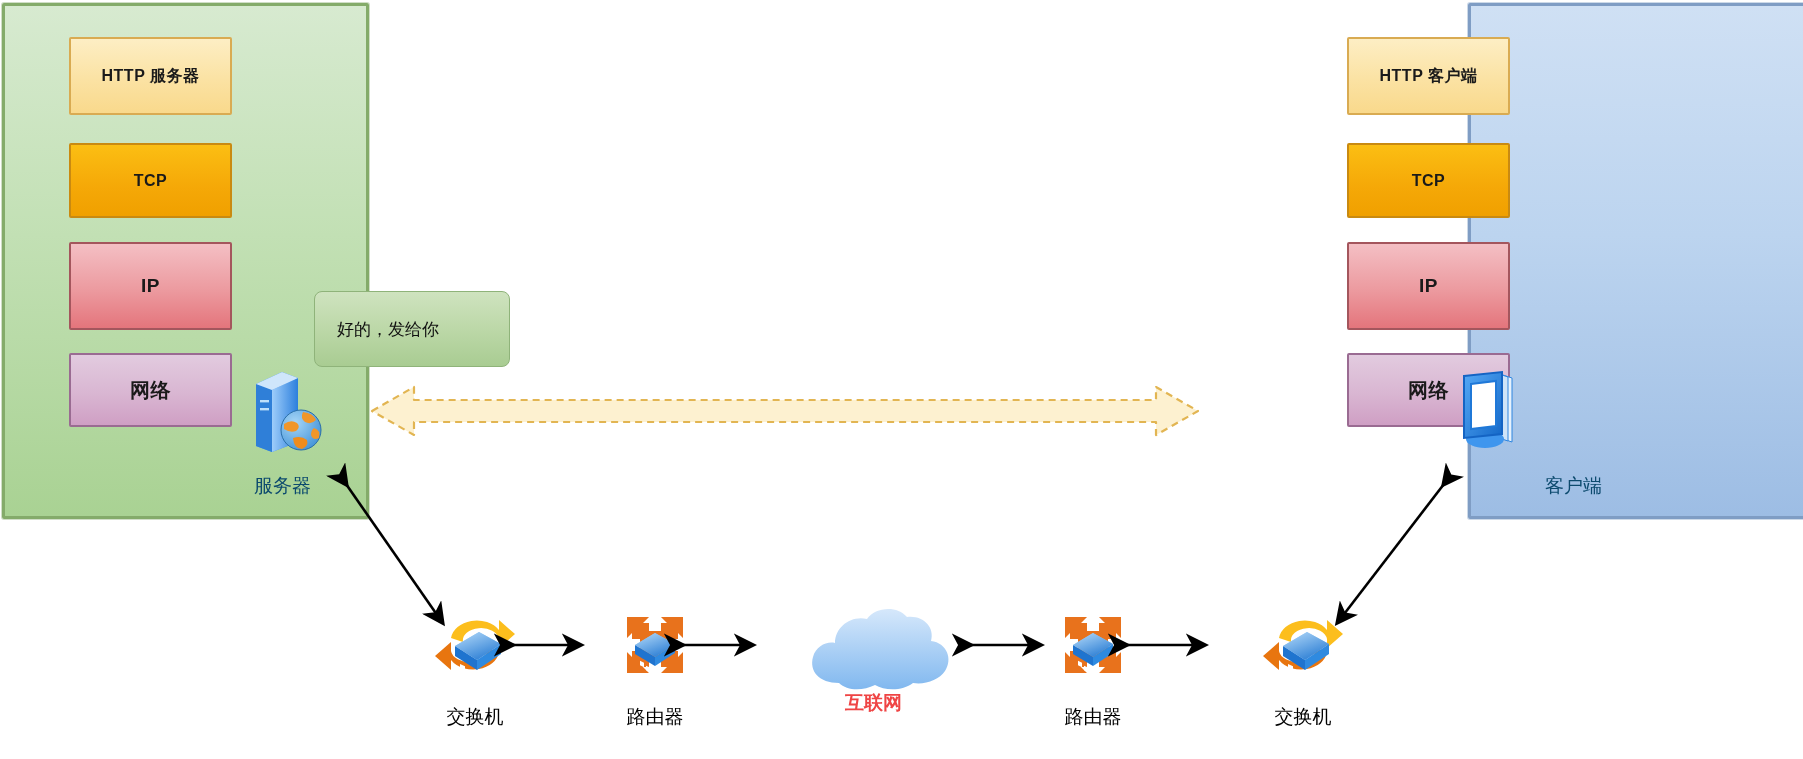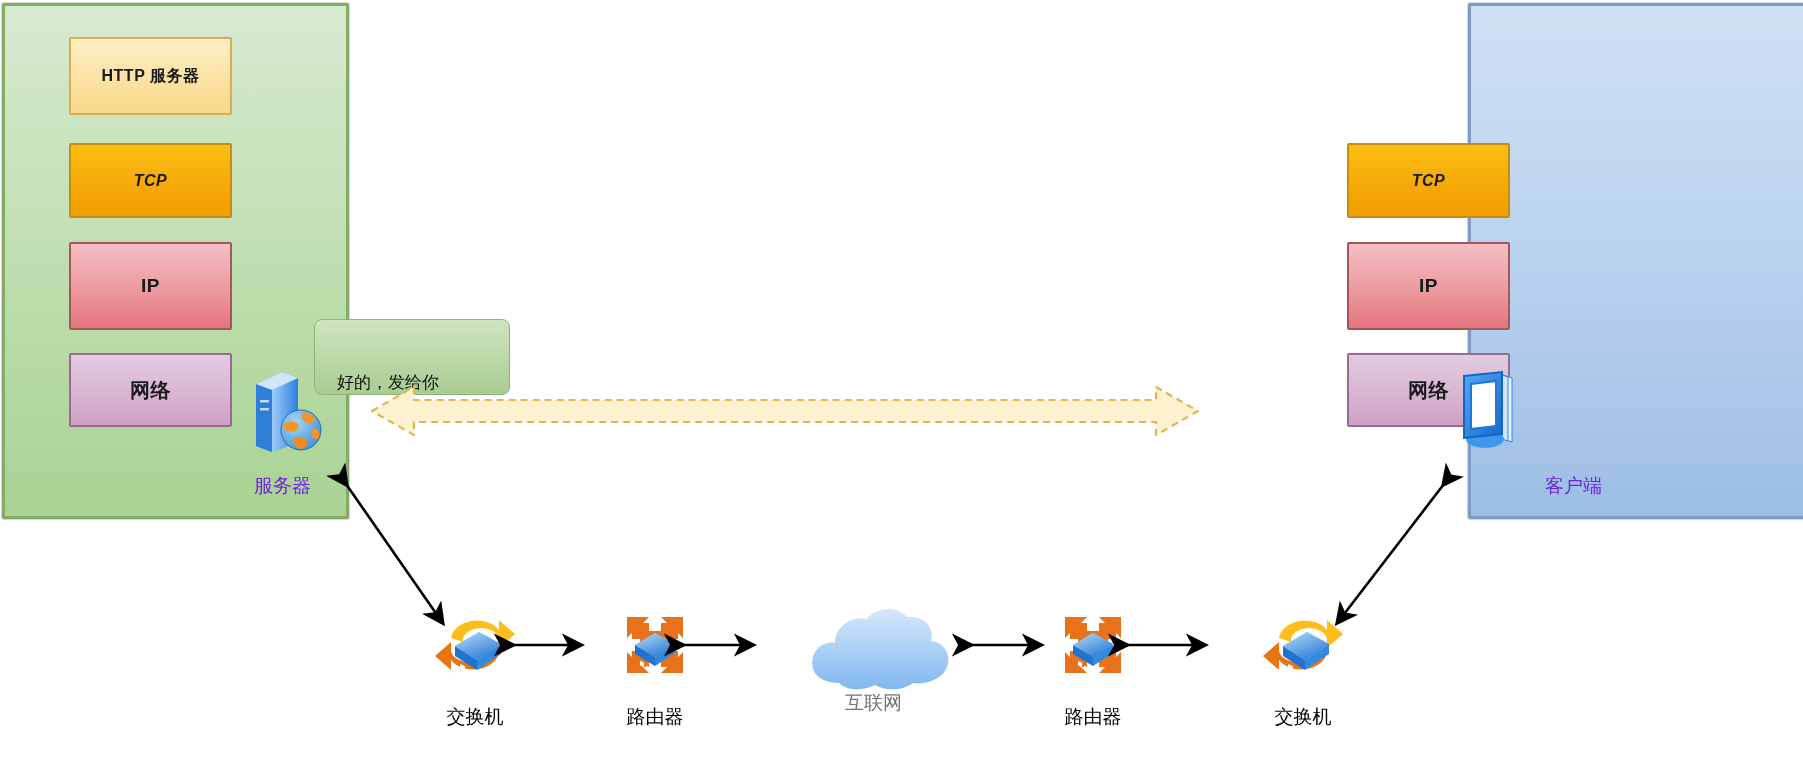--- a/index.html
+++ b/index.html
@@ -9,20 +9,21 @@
   }
   #stage{position:absolute;left:0;top:0;width:1803px;height:759px;}
 
   
   .host-panel{position:absolute;border-radius:2px;}
   .host-panel.server{
     left:2px;top:3px;width:341px;height:510px;
     background:linear-gradient(180deg,#d7ead0 0%,#c2e0b4 45%,#a9d293 100%);
     border:3px solid #84ab6a;
     box-shadow:0 0 0 1px rgba(120,160,95,.35);
+    padding-left:20px;
   }
   .host-panel.client{
     left:1468px;top:3px;width:333px;height:510px;
     background:linear-gradient(180deg,#cfe0f4 0%,#bcd4ef 45%,#9dbde4 100%);
     border:3px solid #7f9dc4;
     box-shadow:0 0 0 1px rgba(110,145,190,.35);
   }
 
   
   .layer-box{
@@ -46,52 +47,52 @@
   }
   .lb-net{
     background:linear-gradient(180deg,#e2cbdf 0%,#d9b6d2 55%,#cf9fc4 100%);
     border:2px solid #9a6b92;font-size:20px;
   }
 
   
   .col-l{left:66px;width:159px;}
 
   .row-1{top:31px;height:74px;}
-  .row-2{top:137px;height:71px;font-style:italic;}
+  .row-2{top:137px;height:71px;}
   .row-3{top:236px;height:84px;}
   .row-4{top:347px;height:70px;}
 
   
   .callout{
-    position:absolute;display:flex;align-items:flex-end;
-    border-radius:8px;font-size:17px;color:#101010;padding-left:22px;margin-top:28px;
+    position:absolute;display:flex;align-items:center;
+    border-radius:8px;font-size:17px;color:#101010;padding-left:22px;
   }
   .callout.left{
     left:314px;top:291px;width:172px;height:74px;
     background:linear-gradient(180deg,#cfe3bf 0%,#bcd8a8 50%,#a9cc92 100%);
     border:1px solid #8fb37a;
   }
   .callout.right{
     left:1071px;top:291px;width:171px;height:74px;
     background:linear-gradient(180deg,#c7daf2 0%,#b4cbeb 50%,#9fbbe3 100%);
     border:1px solid #7f9dc4;
   }
 
   
   .big-arrow{position:absolute;left:370px;top:383px;width:830px;height:57px;}
 
   
   .node{position:absolute;width:120px;text-align:center;}
   .node .glyph{height:74px;display:flex;align-items:center;justify-content:center;}
   .node .cap{margin-top:22px;font-size:19px;color:#000;white-space:nowrap;}
 
-  .node-label-only{position:absolute;font-size:19px;color:#737373;white-space:nowrap;}
-
-  
-  .endpoint-cap{position:absolute;font-size:19px;color:#6d28d9;white-space:nowrap;}
+  .node-label-only{position:absolute;font-size:19px;color:#ef4444;white-space:nowrap;font-weight:bold;}
+
+  
+  .endpoint-cap{position:absolute;font-size:19px;color:#0c4a6e;white-space:nowrap;}
 
   svg{display:block;overflow:visible;}
   .lnk{stroke:#000;stroke-width:2.6;fill:none;}
 </style>
 </head>
 <body>
 
 <div id="stage">
 
   <div class="host-panel server">
@@ -103,20 +104,23 @@
     </div>
     <div class="layer-box lb-ip col-l row-3" style="left:64px;">
       <span class="lbl">IP</span>
     </div>
     <div class="layer-box lb-net col-l row-4" style="left:64px;">
       <span class="lbl">网络</span>
     </div>
   </div>
 
   <div class="host-panel client">
+    <div class="layer-box lb-http row-1" style="left:-124px;width:159px;">
+      <span class="lbl">HTTP 客户端</span>
+    </div>
     <div class="layer-box lb-tcp row-2" style="left:-124px;width:159px;">
       <span class="lbl">TCP</span>
     </div>
     <div class="layer-box lb-ip row-3" style="left:-124px;width:159px;">
       <span class="lbl">IP</span>
     </div>
     <div class="layer-box lb-net row-4" style="left:-124px;width:159px;">
       <span class="lbl">网络</span>
     </div>
   </div>

